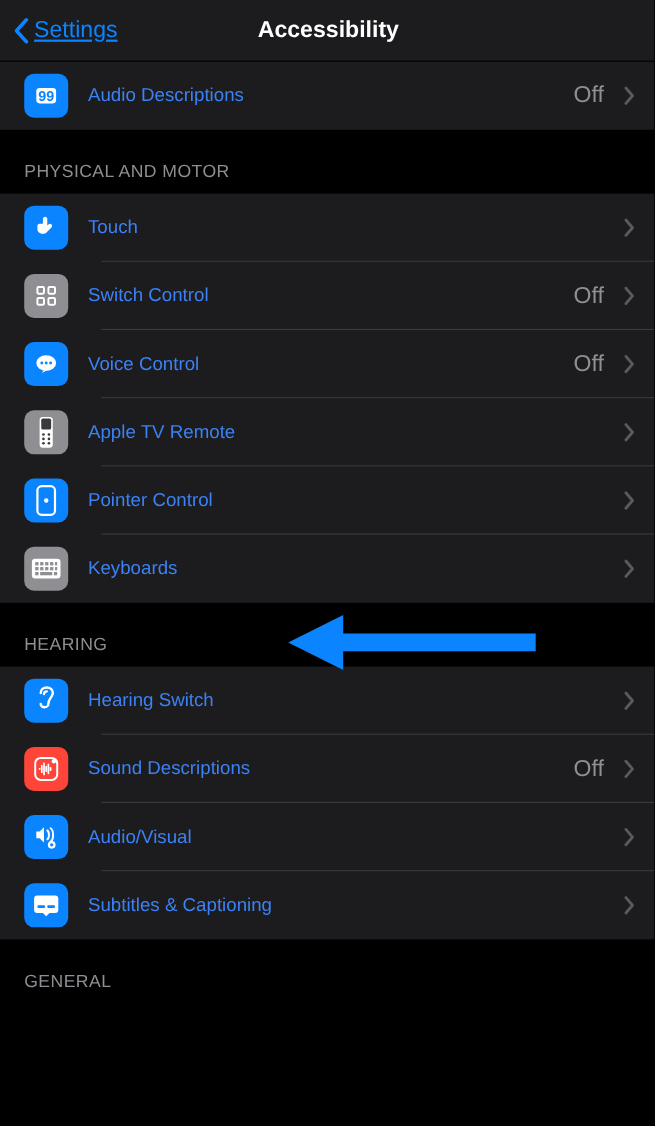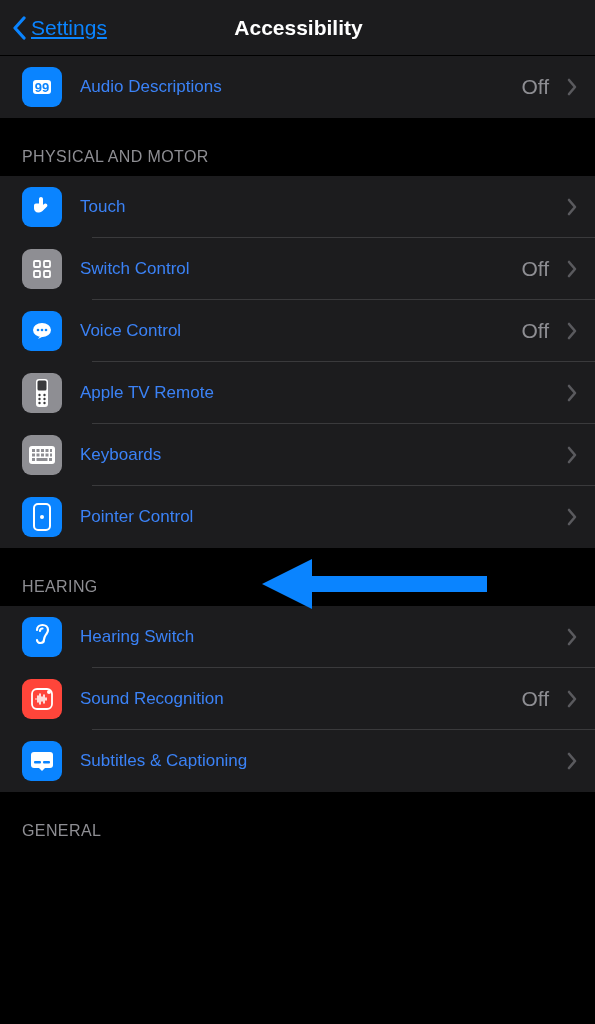--- a/index.html
+++ b/index.html
@@ -197,20 +197,34 @@
             <rect x="3.5" y="2.5" width="9" height="10" rx="1.5" fill="#3a3a3c"></rect>
             <circle cx="5.5" cy="17" r="1.2" fill="#3a3a3c"></circle>
             <circle cx="10.5" cy="17" r="1.2" fill="#3a3a3c"></circle>
             <circle cx="5.5" cy="21" r="1.2" fill="#3a3a3c"></circle>
             <circle cx="10.5" cy="21" r="1.2" fill="#3a3a3c"></circle>
             <circle cx="5.5" cy="25" r="1.2" fill="#3a3a3c"></circle>
             <circle cx="10.5" cy="25" r="1.2" fill="#3a3a3c"></circle>
           </svg>
       </div>
       <div class="row-label">Apple TV Remote</div>
+      <span class="chevron-right">
+          <svg width="10" height="18" viewBox="0 0 10 18">
+            <path d="M2 2 L8 9 L2 16" stroke="#5a5a5e" stroke-width="2.6" fill="none" stroke-linecap="round" stroke-linejoin="round"></path>
+          </svg>
+        </span>
+    </div>
+    <div class="row">
+      <div class="icon-wrap bg-blue">
+        <svg width="22" height="30" viewBox="0 0 22 30">
+            <rect x="3" y="2" width="16" height="26" rx="4" fill="none" stroke="#fff" stroke-width="2"></rect>
+            <circle cx="11" cy="15" r="2" fill="#fff"></circle>
+          </svg>
+      </div>
+      <div class="row-label">Pointer Control</div>
       <span class="chevron-right">
           <svg width="10" height="18" viewBox="0 0 10 18">
             <path d="M2 2 L8 9 L2 16" stroke="#5a5a5e" stroke-width="2.6" fill="none" stroke-linecap="round" stroke-linejoin="round"></path>
           </svg>
         </span>
     </div>
     <div class="row">
       <div class="icon-wrap bg-gray">
         <svg width="28" height="20" viewBox="0 0 28 20">
             <rect x="1" y="1" width="26" height="18" rx="3" fill="#fff"></rect>
@@ -229,34 +243,20 @@
             <rect x="21" y="13" width="3" height="3" fill="#8e8e93"></rect>
           </svg>
       </div>
       <div class="row-label">Keyboards</div>
       <span class="chevron-right">
           <svg width="10" height="18" viewBox="0 0 10 18">
             <path d="M2 2 L8 9 L2 16" stroke="#5a5a5e" stroke-width="2.6" fill="none" stroke-linecap="round" stroke-linejoin="round"></path>
           </svg>
         </span>
     </div>
-    <div class="row">
-      <div class="icon-wrap bg-blue">
-        <svg width="22" height="30" viewBox="0 0 22 30">
-            <rect x="3" y="2" width="16" height="26" rx="4" fill="none" stroke="#fff" stroke-width="2"></rect>
-            <circle cx="11" cy="15" r="2" fill="#fff"></circle>
-          </svg>
-      </div>
-      <div class="row-label">Pointer Control</div>
-      <span class="chevron-right">
-          <svg width="10" height="18" viewBox="0 0 10 18">
-            <path d="M2 2 L8 9 L2 16" stroke="#5a5a5e" stroke-width="2.6" fill="none" stroke-linecap="round" stroke-linejoin="round"></path>
-          </svg>
-        </span>
-    </div>
   </div>
 
   <div class="group-header">Hearing</div>
 
   <div class="section">
     <div class="row">
       <div class="icon-wrap bg-blue">
         <svg width="22" height="28" viewBox="0 0 22 28" fill="none" stroke="#fff" stroke-width="2.2" stroke-linecap="round">
             <path d="M6 7c0-3 2.5-5 5.5-5S17 4 17 7c0 2-1 3-2 4.5s-2 3-2 5c0 2-1.5 3.5-3.5 3.5S6 18.5 6 17"></path>
             <path d="M9 8c0-1.5 1-2.5 2.5-2.5"></path>
@@ -270,22 +270,38 @@
         </span>
     </div>
     <div class="row">
       <div class="icon-wrap bg-red">
         <svg width="26" height="26" viewBox="0 0 26 26">
             <rect x="3" y="3" width="20" height="20" rx="5" fill="none" stroke="#fff" stroke-width="1.8"></rect>
             <circle cx="20" cy="6" r="2" fill="#fff"></circle>
             <path d="M7 13 L7 13 M9 10 L9 16 M11 8 L11 18 M13 11 L13 15 M15 9 L15 17 M17 12 L17 14" stroke="#fff" stroke-width="1.6" stroke-linecap="round"></path>
           </svg>
       </div>
-      <div class="row-label">Sound Recognition</div>
+      <div class="row-label">Sound Descriptions</div>
       <div class="row-value">Off</div>
+      <span class="chevron-right">
+          <svg width="10" height="18" viewBox="0 0 10 18">
+            <path d="M2 2 L8 9 L2 16" stroke="#5a5a5e" stroke-width="2.6" fill="none" stroke-linecap="round" stroke-linejoin="round"></path>
+          </svg>
+        </span>
+    </div>
+    <div class="row">
+      <div class="icon-wrap bg-blue">
+        <svg width="26" height="26" viewBox="0 0 26 26" fill="#fff">
+            <path d="M4 8h3l4-4v14l-4-4H4z"></path>
+            <path d="M14 7c2 1 2 7 0 8M17 5c3 2 3 10 0 12" fill="none" stroke="#fff" stroke-width="1.8" stroke-linecap="round"></path>
+            <circle cx="18" cy="20" r="3.5" fill="#fff"></circle>
+            <circle cx="18" cy="20" r="1.5" fill="#0a84ff"></circle>
+          </svg>
+      </div>
+      <div class="row-label">Audio/Visual</div>
       <span class="chevron-right">
           <svg width="10" height="18" viewBox="0 0 10 18">
             <path d="M2 2 L8 9 L2 16" stroke="#5a5a5e" stroke-width="2.6" fill="none" stroke-linecap="round" stroke-linejoin="round"></path>
           </svg>
         </span>
     </div>
     <div class="row">
       <div class="icon-wrap bg-blue">
         <svg width="26" height="22" viewBox="0 0 26 22">
             <rect x="2" y="2" width="22" height="16" rx="3" fill="#fff"></rect>

